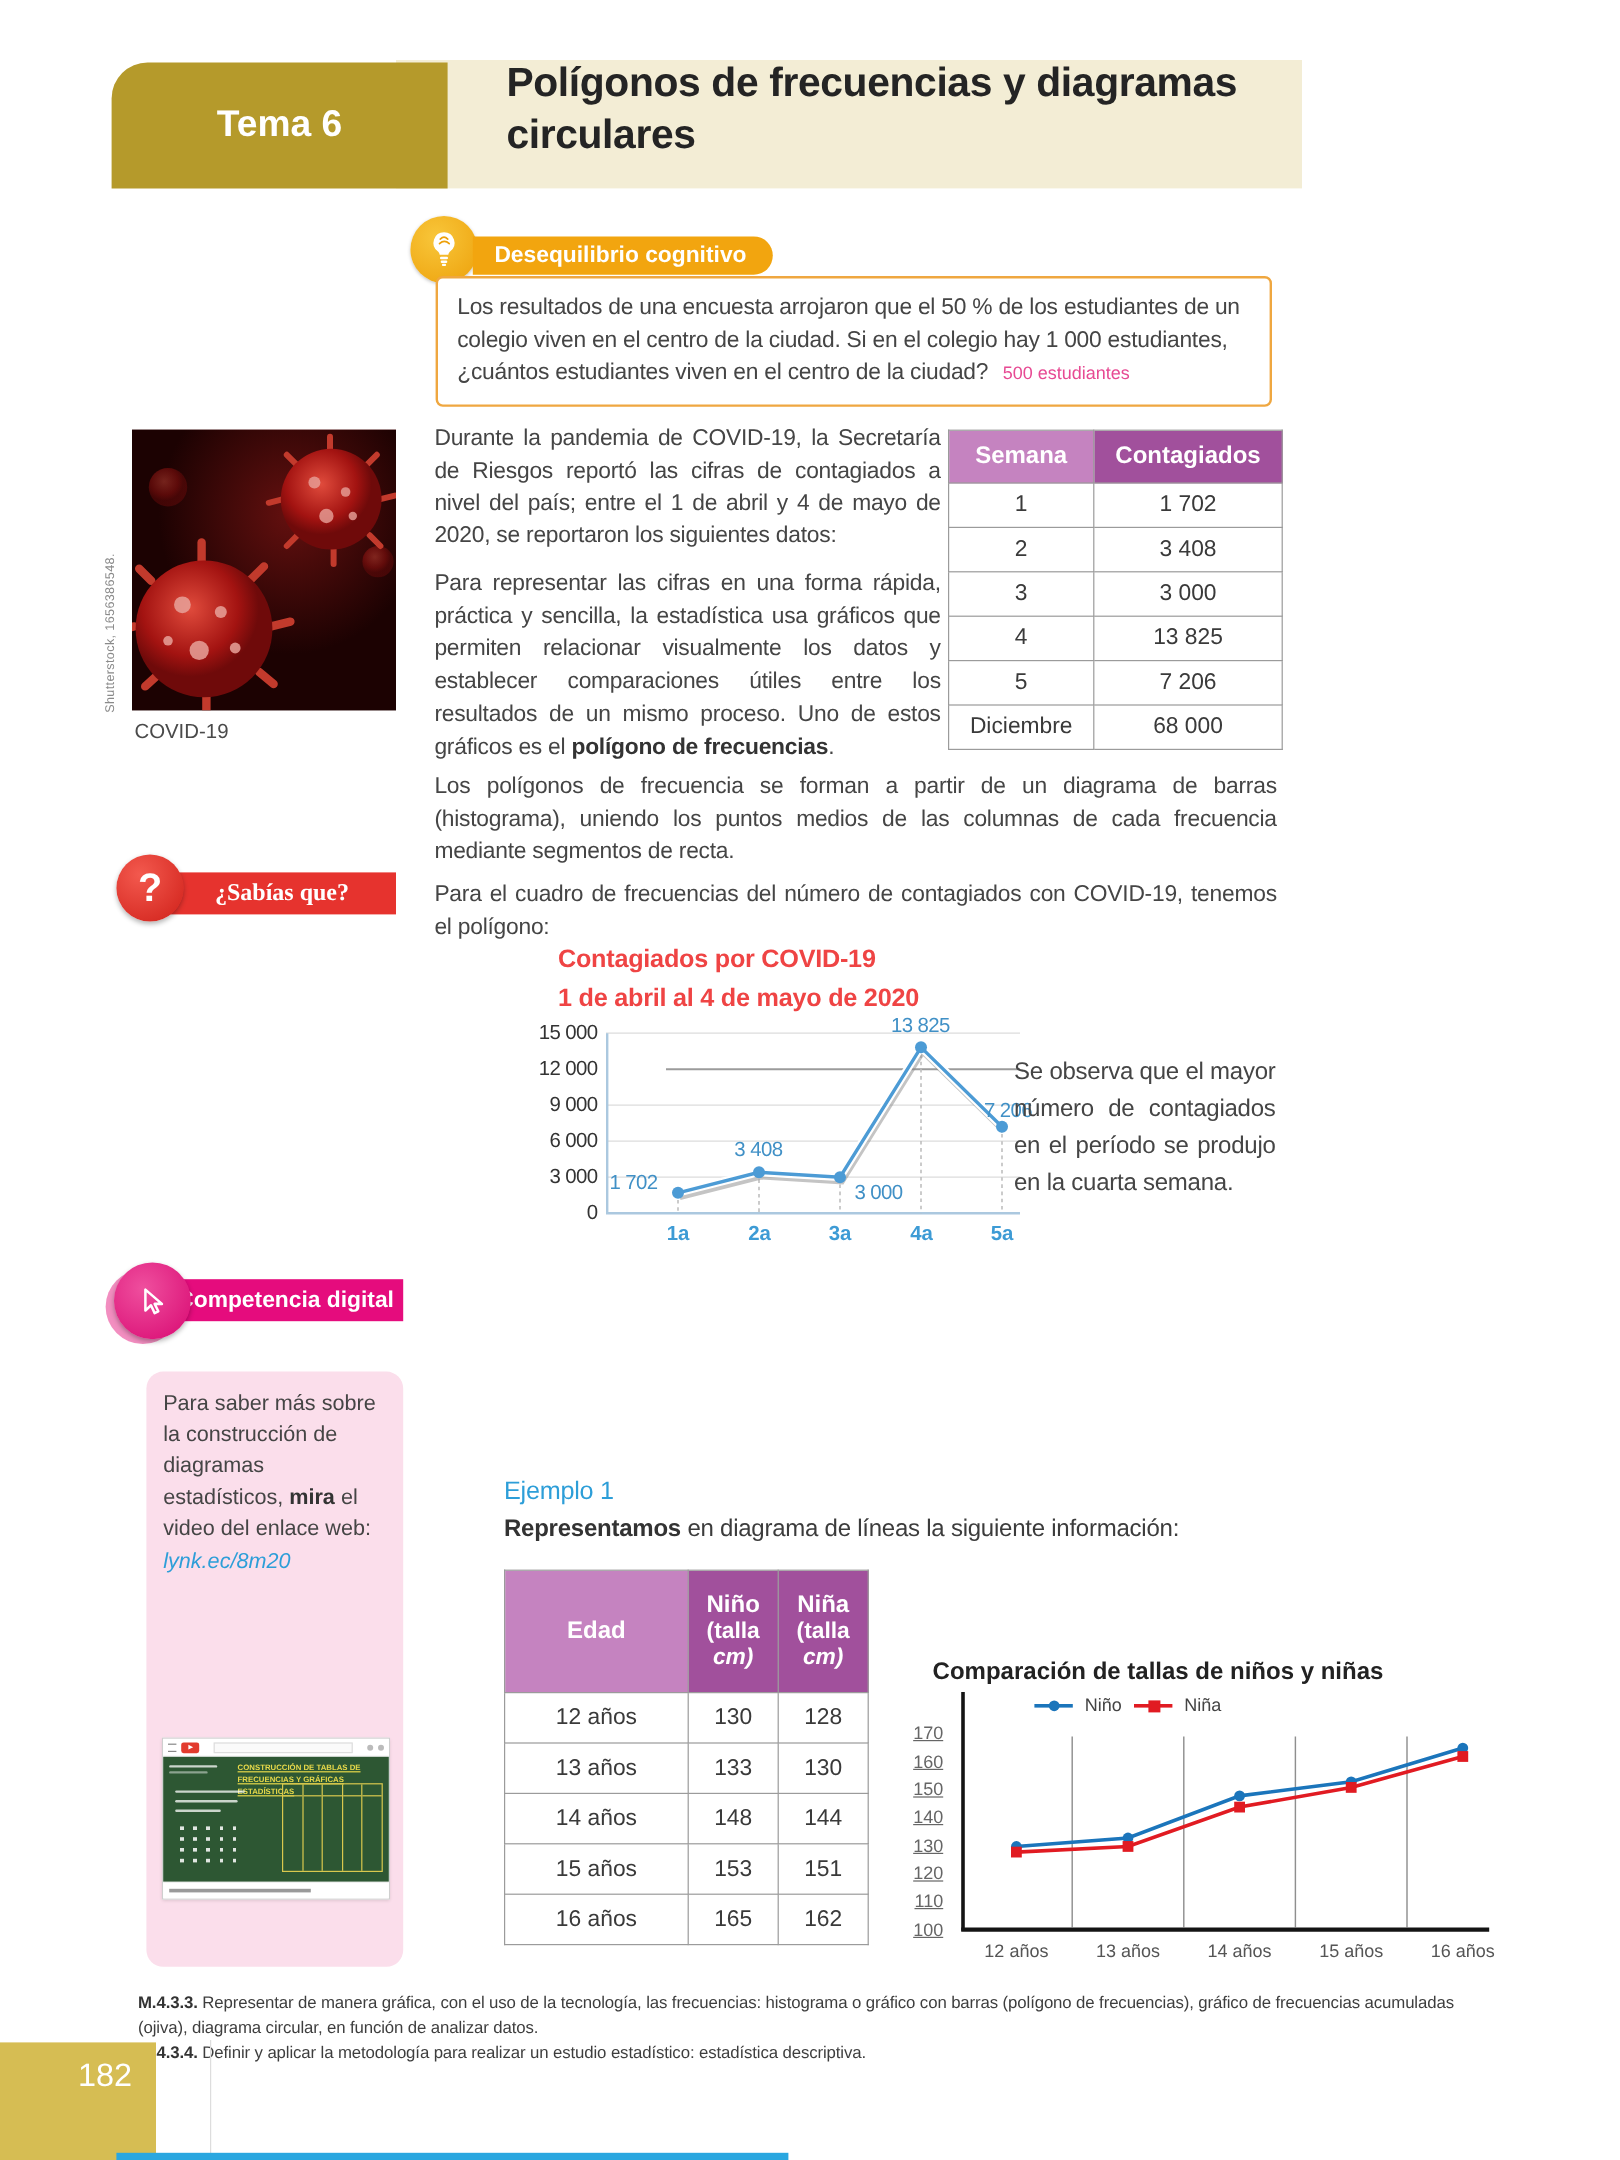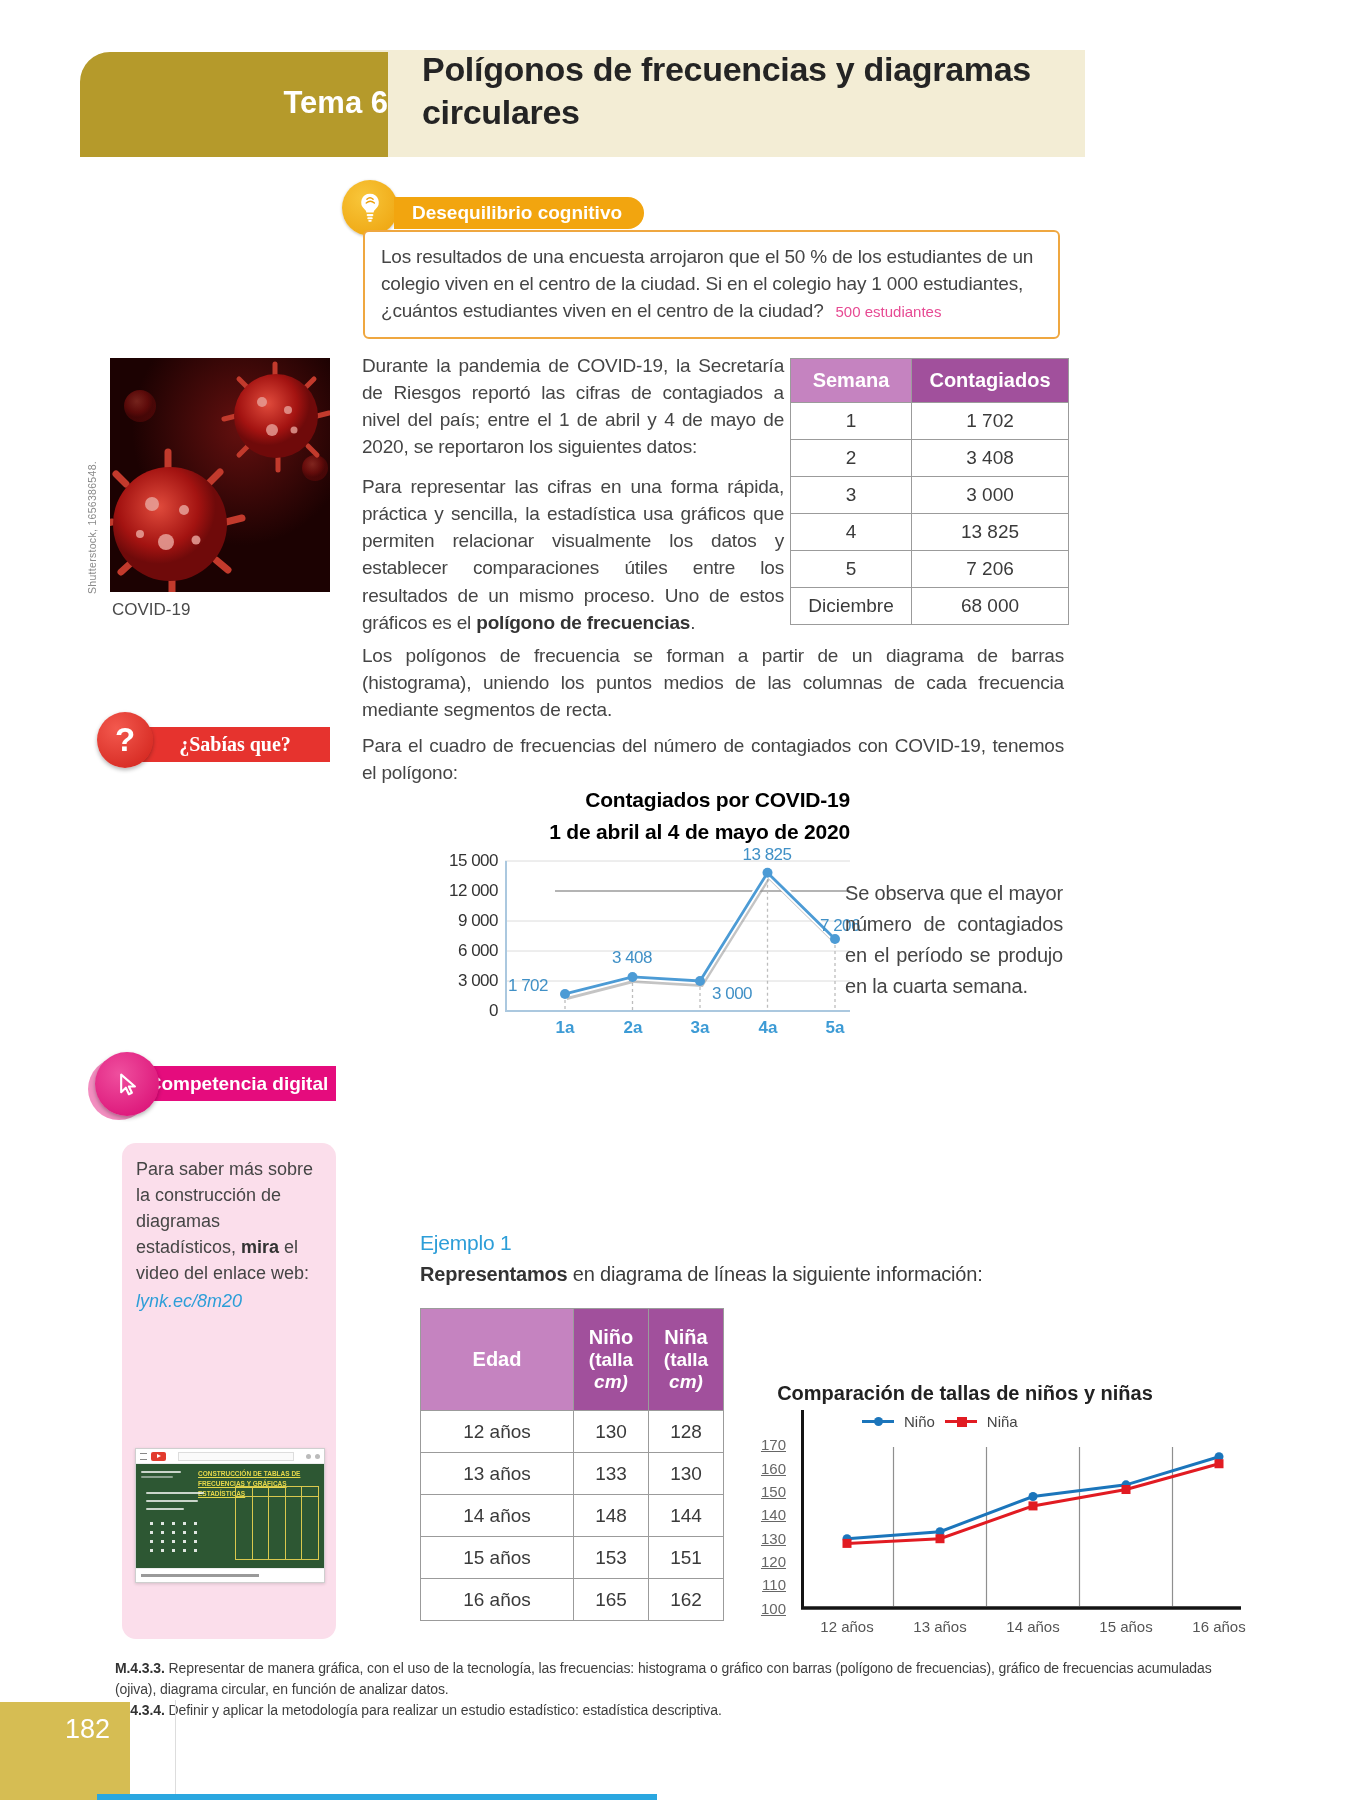--- a/index.html
+++ b/index.html
@@ -38,21 +38,21 @@
   .qcircle{background:radial-gradient(circle at 35% 30%,#f3594e,#d02019);border-radius:50%;
         color:#fff;font-weight:bold;font-size:33px;display:flex;align-items:center;justify-content:center;
         box-shadow:0 2px 4px rgba(0,0,0,.3);}
   .magbar{background:#e50c7d;color:#fff;font-weight:bold;font-size:19px;text-align:center;line-height:35px;}
   .pinkbody{background:#fbdeeb;padding:13px 14px;font-size:18px;line-height:1.45;color:#454545;}
   .mcircle{background:radial-gradient(circle at 38% 34%,#ef4f9e,#d80871);border-radius:50%;
         display:flex;align-items:center;justify-content:center;box-shadow:0 2px 4px rgba(0,0,0,.3);}
   .mcircle-back{background:#f07ab5;border-radius:50%;opacity:.85;}
   .lynk{color:#2d9ed8;font-style:italic;display:inline-block;margin-top:2px;}
   
-  .c1-title{color:#000000;font-weight:bold;font-size:21px;text-align:right;letter-spacing:-0.2px;}
+  .c1-title{color:#ef4444;font-weight:bold;font-size:21px;text-align:left;letter-spacing:-0.2px;}
   .c1-ytick{font-size:17px;color:#333;text-align:right;letter-spacing:-0.5px;}
   .c1-xlab{font-size:17px;color:#3d9bd5;font-weight:bold;text-align:center;}
   .c1-plab{font-size:17px;color:#4090c6;letter-spacing:-0.5px;}
   
   .c2-title{font-size:20px;font-weight:bold;color:#222;text-align:center;}
   .c2-ytick{font-size:15px;color:#666;text-align:right;text-decoration:underline;}
   .c2-xlab{font-size:15px;color:#555;text-align:center;}
   .legend{display:flex;align-items:center;gap:10px;font-size:15px;color:#444;}
   .leg-line{position:relative;width:32px;height:3px;display:inline-block;}
   .leg-dot{position:absolute;left:12px;top:-3px;width:9px;height:9px;border-radius:50%;}
@@ -87,21 +87,21 @@
   .board-table .hdr{position:absolute;left:0;right:0;top:0;height:9px;border-bottom:1px solid #d9c84e;}
   .thumb-bottom{height:13px;background:#fff;display:flex;align-items:center;padding:0 5px;border-top:1px solid #eee;}
   .tb-line{width:118px;height:3px;background:#9a9a9a;}
 </style>
 </head>
 <body>
 
 <div class="page">
 
   <div class="abs band" style="left:330px;top:50px;width:755px;height:107px;"></div>
-  <div class="abs tema" style="left:80px;top:52px;width:308px;height:105px;text-align:right;">
+  <div class="abs tema" style="left:93px;top:52px;width:280px;height:105px;">
     <div style="padding-top:33px;">Tema 6</div>
   </div>
   <div class="abs title" style="left:422px;top:48px;width:640px;">Polígonos de frecuencias y diagramas circulares</div>
 
   <div class="abs bulb-circle" style="left:342px;top:180px;width:56px;height:56px;">
     <svg width="30" height="34" viewBox="0 0 24 27">
       <path d="M12 2a7 7 0 0 0-4.2 12.6c.8.6 1.2 1.5 1.3 2.4h5.8c.1-.9.5-1.8 1.3-2.4A7 7 0 0 0 12 2z" fill="#fff"></path>
       <path d="M9.5 6.5c1.5-1.5 3.5-1.5 5 0m-5.5 3c2-1.8 4.5-1.8 6.5 0" fill="none" stroke="#eda00a" stroke-width="1.1" stroke-linecap="round"></path>
       <rect x="9.3" y="18.2" width="5.4" height="1.8" rx=".9" fill="#fff"></rect>
       <rect x="9.8" y="20.8" width="4.4" height="1.6" rx=".8" fill="#fff"></rect>

